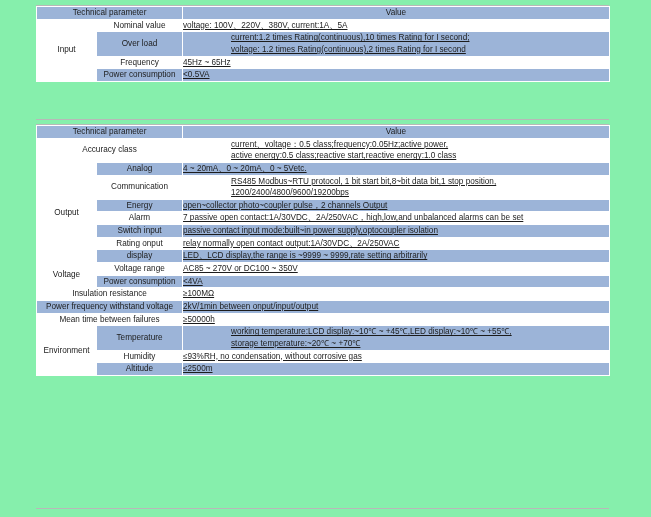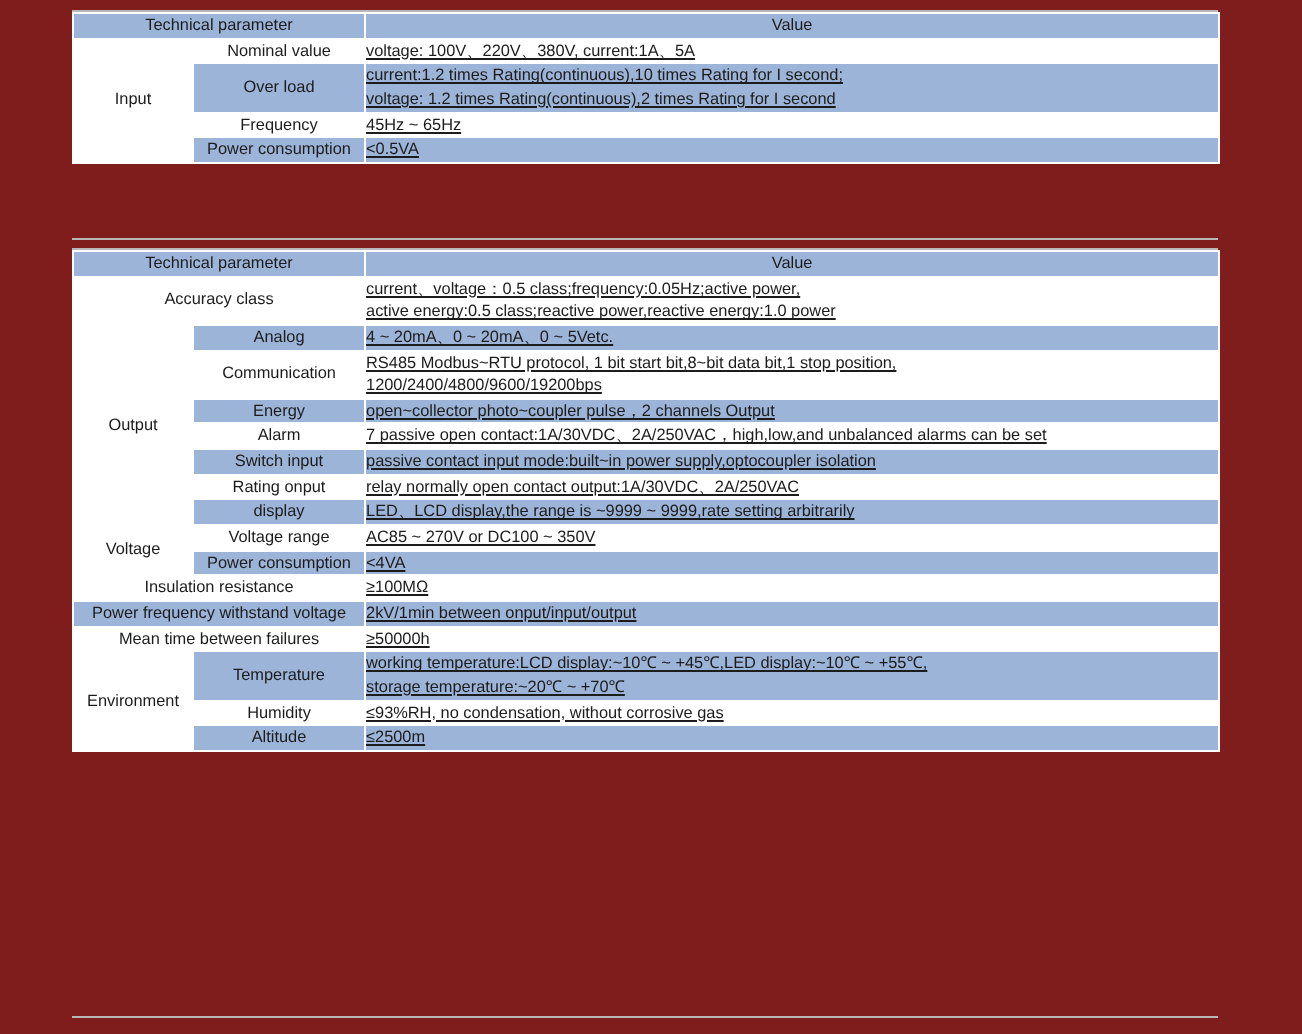--- a/index.html
+++ b/index.html
@@ -11,21 +11,21 @@
     width: 651px;
     height: 517px;
     font-family: "Liberation Sans", sans-serif;
     color: #1c1c1c;
     overflow: hidden;
   }
   .page {
     position: relative;
     width: 651px;
     height: 517px;
-    background: #7f1d1d;
+    background: #86efac;
   }
   .spec-table {
     position: absolute;
     left: 36px;
     width: 573px;
     border-collapse: collapse;
     table-layout: fixed;
   }
   #table-input  { top: 6px; }
   #table-main   { top: 125px; }
@@ -55,21 +55,21 @@
     padding: 3px 4px 3px 10px;
     text-align: left;
     text-decoration: underline;
   }
   .hdr {
     font-size: 8.4px;
     text-align: center;
     padding: 4px 4px;
   }
   .two-line { line-height: 1.85; }
-  .two-line div { white-space: nowrap; }
+  .two-line div { white-space: nowrap; margin-left: 48px; }
 
   
   .rule {
     position: absolute;
     left: 36px;
     width: 573px;
     height: 1px;
     background: #b8b8b8;
   }
   #rule-top-1    { top: 5px; }
@@ -134,21 +134,21 @@
     <tbody>
       <tr>
         <td class="blue hdr" colspan="2">Technical parameter</td>
         <td class="blue hdr">Value</td>
       </tr>
 
       <tr>
         <td class="white cell-pad-c" colspan="2">Accuracy class</td>
         <td class="white cell-pad-l two-line">
           <div>current、voltage：0.5 class;frequency:0.05Hz;active power,</div>
-          <div>active energy:0.5 class;reactive power,reactive energy:1.0 power</div>
+          <div>active energy:0.5 class;reactive start,reactive energy:1.0 class</div>
         </td>
       </tr>
 
       <tr>
         <td class="white cell-pad-c" rowspan="7">Output</td>
         <td class="blue cell-pad-c">Analog</td>
         <td class="blue cell-pad-l">4 ~ 20mA、0 ~ 20mA、0 ~ 5Vetc.</td>
       </tr>
       <tr>
         <td class="white cell-pad-c">Communication</td>

